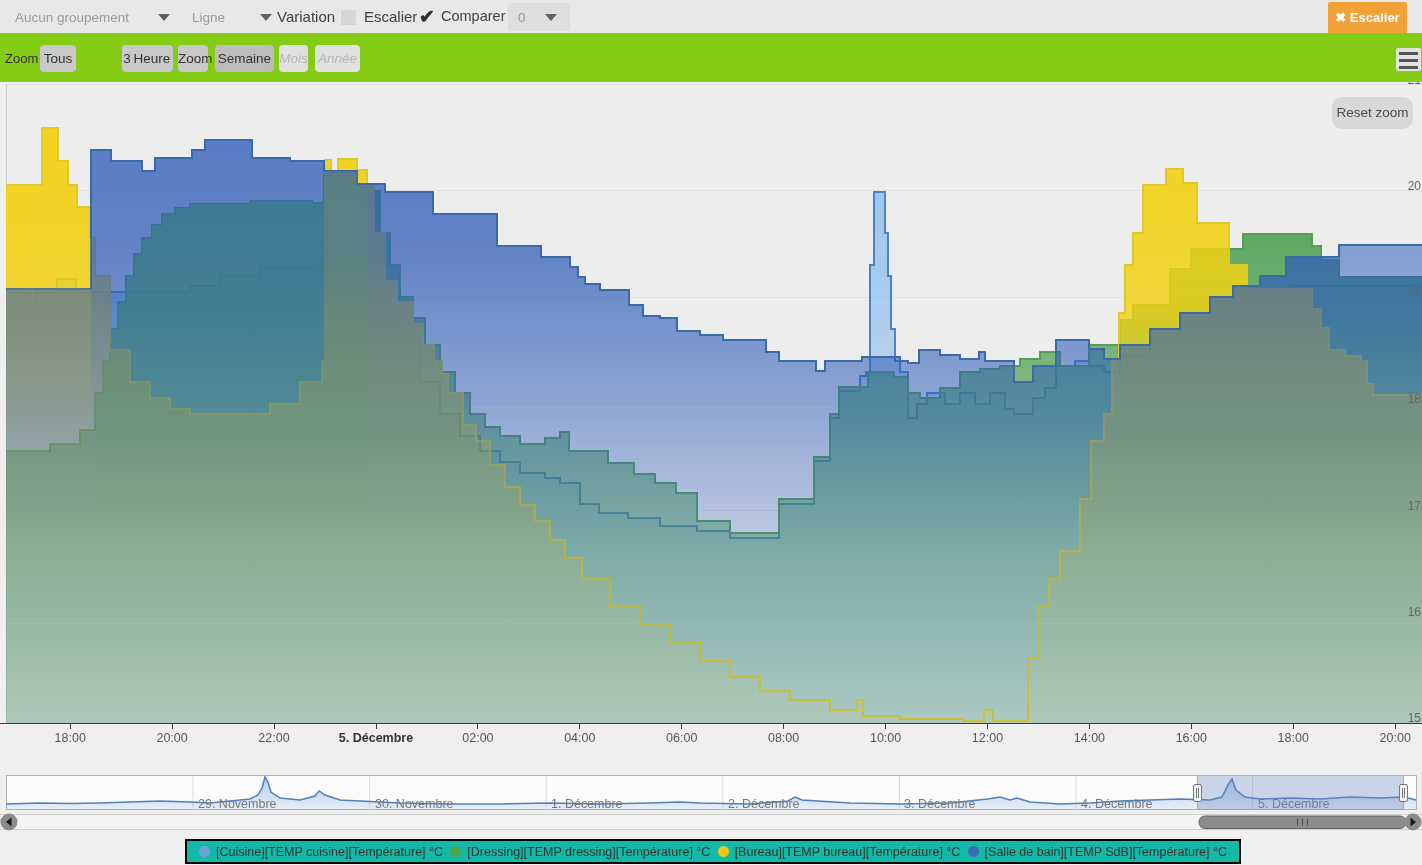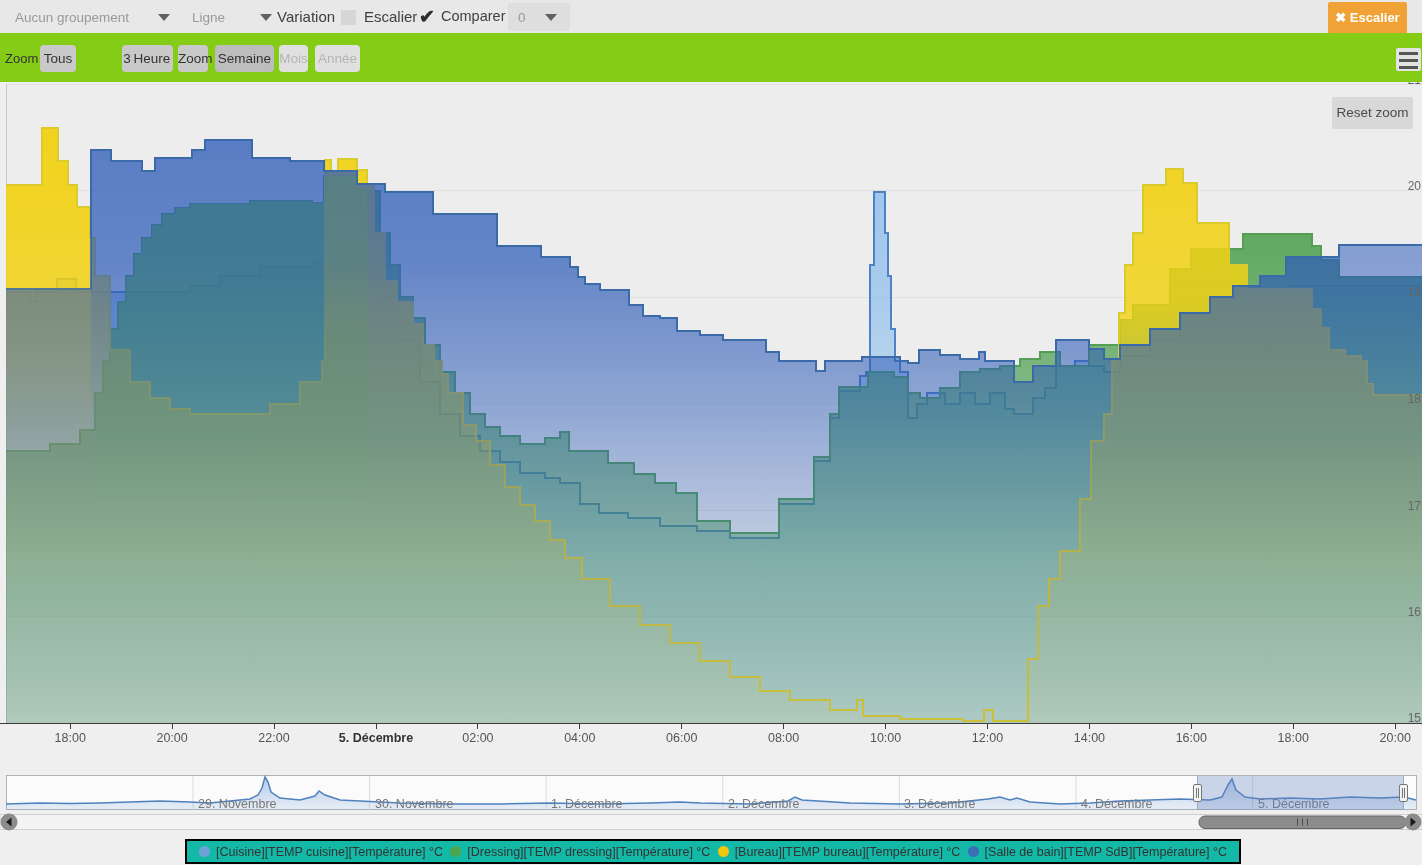--- a/index.html
+++ b/index.html
@@ -7,24 +7,24 @@
 #topbar { position:absolute; left:0; top:0; width:100%; height:35px; background:#e8e8e8; }
 .sel { position:absolute; top:0; height:35px; color:#999; font-size:13.5px; line-height:35px; }
 .caret { position:absolute; top:14px; width:0; height:0; border-left:6px solid transparent; border-right:6px solid transparent; border-top:7px solid #616161; }
 .lbl { position:absolute; top:0; height:35px; color:#404040; font-size:15px; line-height:33px; }
 #cb1 { position:absolute; left:341px; top:10px; width:15px; height:15px; background:#d6d6d6; }
 #check { position:absolute; left:419px; top:5px; color:#2e2e2e; font-size:19px; font-weight:bold; }
 #cmpbox { position:absolute; left:508px; top:3px; width:62px; height:28px; background:#dedede; border-radius:2px; }
 #affbtn { position:absolute; left:1328px; top:2px; width:79px; height:32px; white-space:nowrap; background:#f0a236; border-radius:2px; color:#fff; font-size:13px; font-weight:bold; text-align:center; line-height:32px; }
 #zoomrow { position:absolute; left:0; top:33px; width:100%; height:49px; background:#84cc16; }
 .zbtn { position:absolute; top:12px; height:27px; background:#c9c9c9; border-radius:4px; color:#333; font-size:13.5px; text-align:center; line-height:27px; }
-.zdis { background:#e0e0e0; color:#b5b5b5; }
+.zdis { background:#e0e0e0; color:#b5b5b5;font-style:italic; }
 #burger { position:absolute; left:1396px; top:48px; width:25px; height:23px; background:#e3e3e3; border-radius:2px; }
 #burger div { margin:4px 3px 0 3px; height:3px; background:#565656; }
-#resetzoom { position:absolute; left:1332px; top:97px; width:81px; height:32px; background:#d8d8d8; border-radius:2px; color:#4a4a4a; font-size:13.5px; text-align:center; line-height:32px; }
+#resetzoom { position:absolute; left:1332px; top:97px; width:81px; height:32px; background:#d8d8d8; border-radius:10px; color:#4a4a4a; font-size:13.5px; text-align:center; line-height:32px; }
 #legend { position:absolute; left:185px; top:839px; width:1056px; height:25px; background:#14b8a6; border:2.5px solid #000; display:flex; align-items:center; justify-content:space-between; padding:0 12px; }
 .litem { display:flex; align-items:center; font-size:12.5px; color:#333; }
 .dot { width:11px; height:11px; border-radius:50%; margin-right:6px; }
 </style></head>
 <body>
 <div id="page">
 <svg width="1422" height="760" viewBox="0 0 1422 760" style="position:absolute;left:0;top:0" shape-rendering="crispEdges">
 <defs>
 <linearGradient id="gC" x1="0" y1="84" x2="0" y2="723" gradientUnits="userSpaceOnUse">
 <stop offset="0" stop-color="#7cb5ec" stop-opacity="0.80"></stop>

